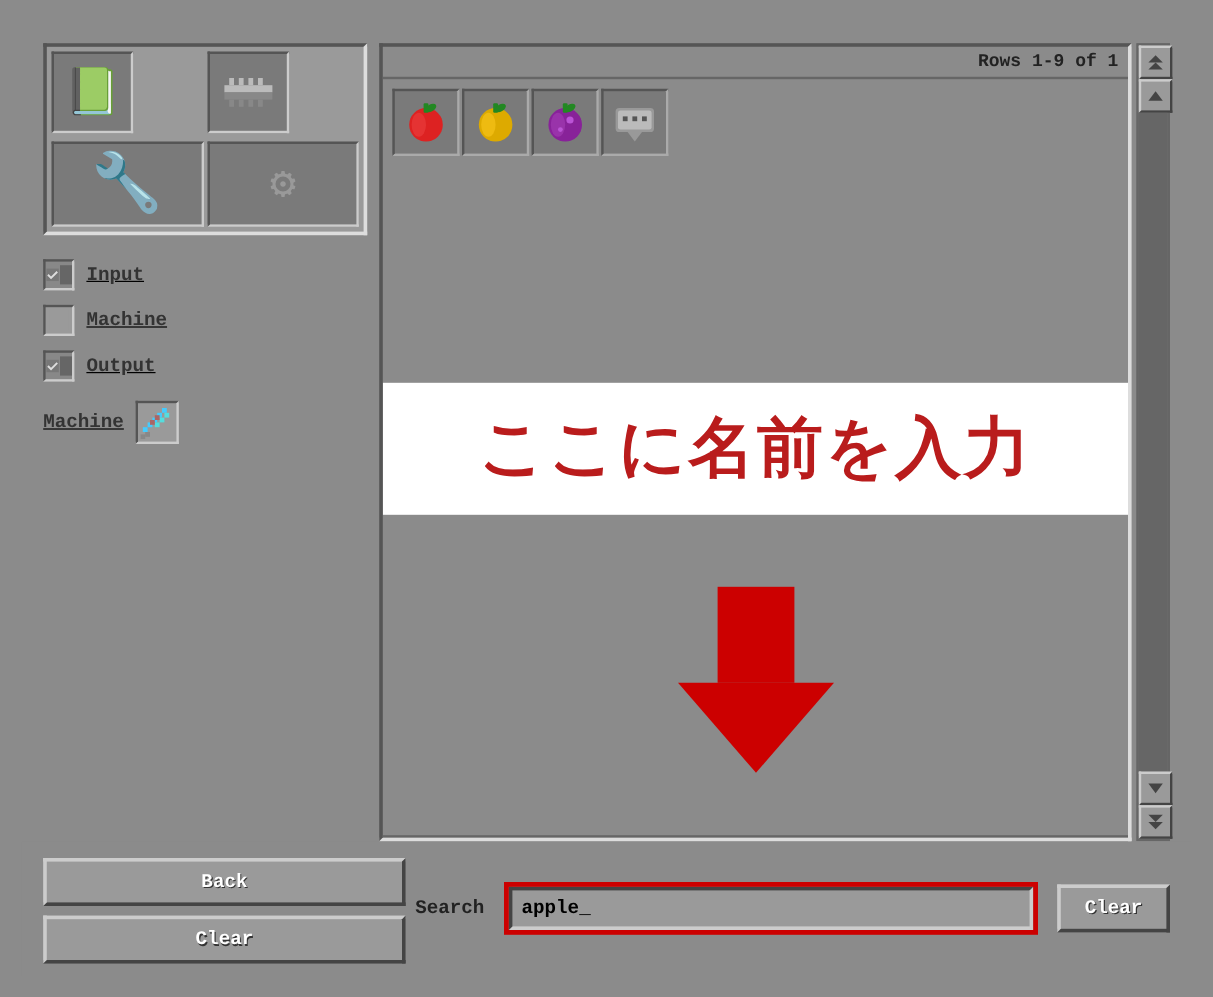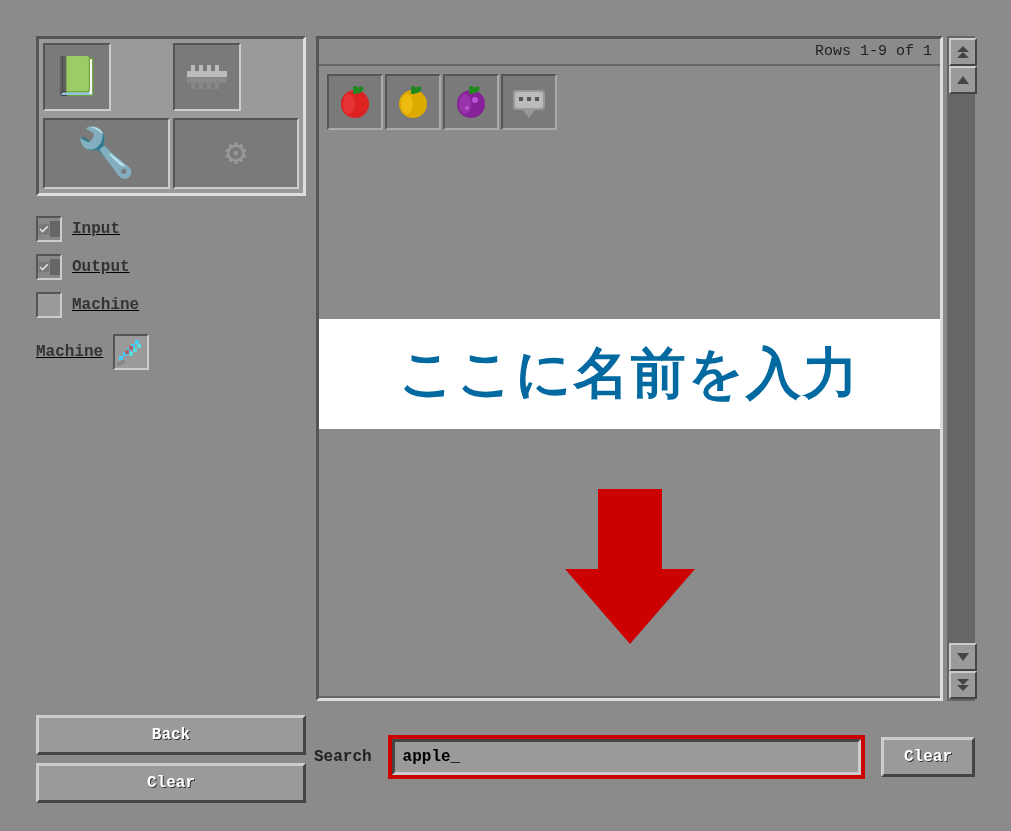--- a/index.html
+++ b/index.html
@@ -161,21 +161,21 @@
       margin-top: 4px;
     }
 
     
     .rows-info {
       text-align: right;
       padding: 4px 8px;
       font-family: 'Courier New', monospace;
       font-size: 15px;
       color: #222;
-      font-weight: normal;
+      font-weight: bold;
       background: #8b8b8b;
     }
 
     
     .item-grid-container {
       flex: 1;
       background: #8b8b8b;
       padding: 4px;
       position: relative;
       border-top: 2px solid #666;
@@ -271,21 +271,21 @@
 
     .bottom-area {
       display: flex;
       align-items: center;
       padding: 10px 18px;
       background: #8b8b8b;
       gap: 8px;
     }
 
     .left-bottom-buttons {
-      width: 270px;
+      width: 302px;
       flex-shrink: 0;
       display: flex;
       flex-direction: column;
       gap: 4px;
       align-items: center;
     }
 
     .right-bottom {
       flex: 1;
       display: flex;
@@ -342,21 +342,21 @@
       padding: 18px 24px;
       display: flex;
       justify-content: center;
       align-items: center;
     }
 
     .ja-instruction {
       font-family: Liberation Sans, sans-serif;
       font-size: 55px;
       font-weight: 900;
-      color: #0369a1;
+      color: #b91c1c;
       letter-spacing: 2px;
       white-space: nowrap;
     }
 
     .red-arrow-container {
       position: absolute;
       top: 450px;
       left: 50%;
       transform: translateX(-50%);
       display: flex;
@@ -419,35 +419,35 @@
         <div class="filter-row">
           <div class="mc-checkbox checked">
             <svg class="checkmark-svg" viewBox="0 0 18 18">
               <rect x="1" y="1" width="16" height="16" fill="#777"></rect>
               <polyline points="3,9 7,13 15,5" stroke="#ddd" stroke-width="2.5" fill="none"></polyline>
             </svg>
           </div>
           <span class="filter-label">Input</span>
         </div>
         <div class="filter-row">
+          <div class="mc-checkbox">
+            <svg class="checkmark-svg" viewBox="0 0 18 18">
+              <rect x="1" y="1" width="16" height="16" fill="#9a9a9a"></rect>
+            </svg>
+          </div>
+          <span class="filter-label">Machine</span>
+        </div>
+        <div class="filter-row">
           <div class="mc-checkbox checked">
             <svg class="checkmark-svg" viewBox="0 0 18 18">
               <rect x="1" y="1" width="16" height="16" fill="#777"></rect>
               <polyline points="3,9 7,13 15,5" stroke="#ddd" stroke-width="2.5" fill="none"></polyline>
             </svg>
           </div>
           <span class="filter-label">Output</span>
-        </div>
-        <div class="filter-row">
-          <div class="mc-checkbox">
-            <svg class="checkmark-svg" viewBox="0 0 18 18">
-              <rect x="1" y="1" width="16" height="16" fill="#9a9a9a"></rect>
-            </svg>
-          </div>
-          <span class="filter-label">Machine</span>
         </div>
         <div class="filter-icon-row">
           <span class="filter-label-text">Machine</span>
           <div class="sword-icon">
 
             <svg width="28" height="28" viewBox="0 0 28 28">
               <rect x="18" y="2" width="4" height="4" fill="#4cf"></rect>
               <rect x="14" y="6" width="4" height="4" fill="#4cf"></rect>
               <rect x="10" y="10" width="4" height="4" fill="#4cf"></rect>
               <rect x="6" y="14" width="4" height="4" fill="#4cf"></rect>

